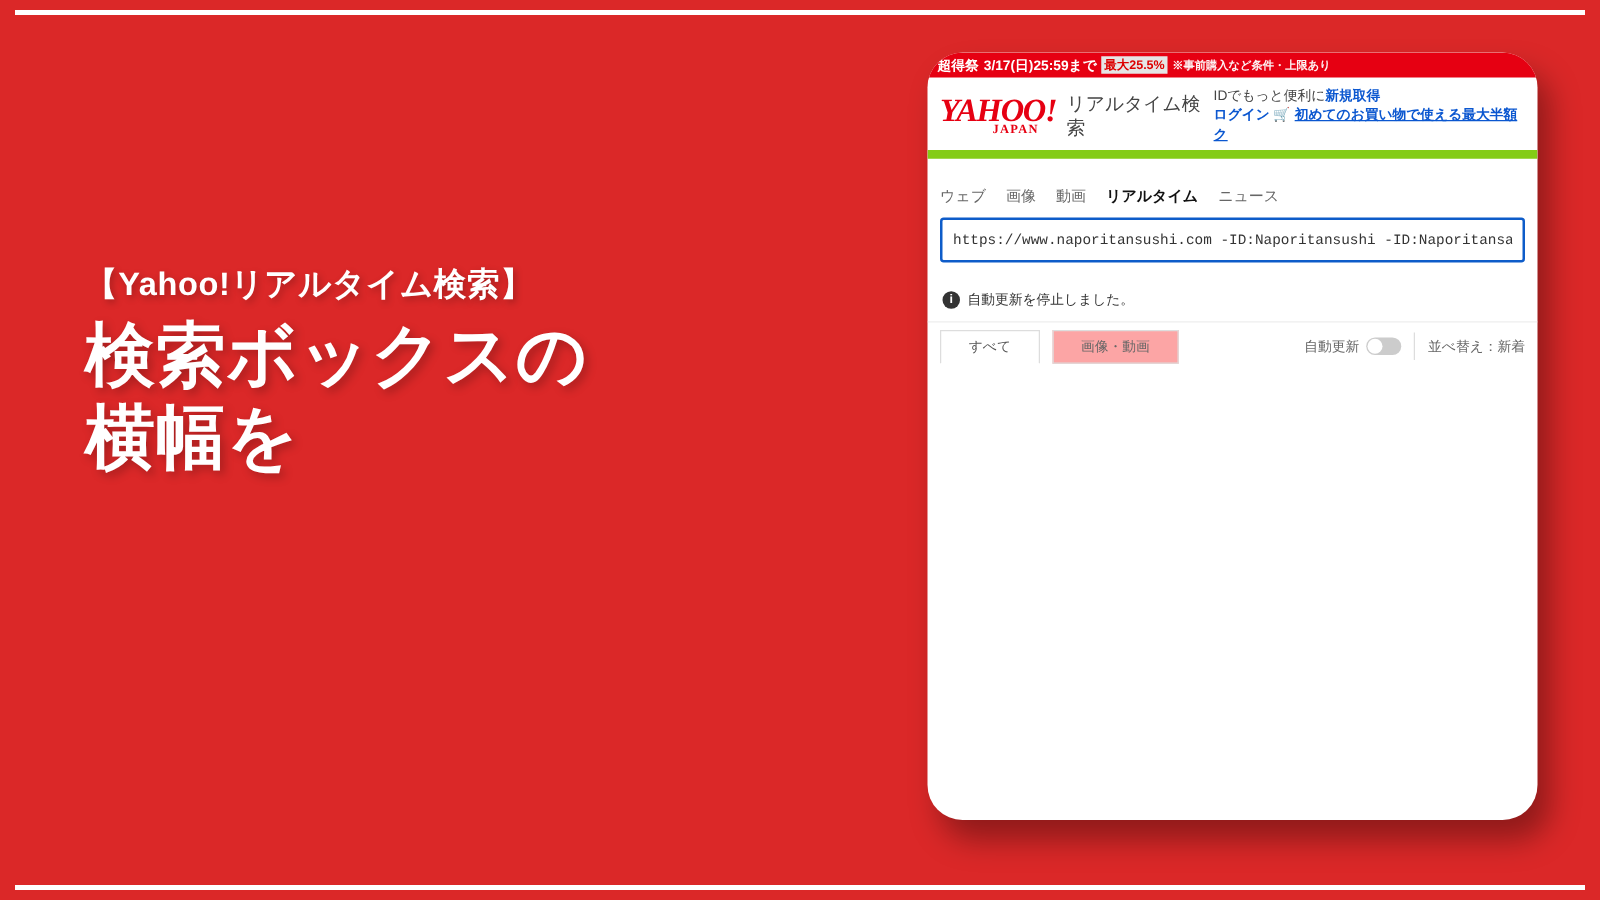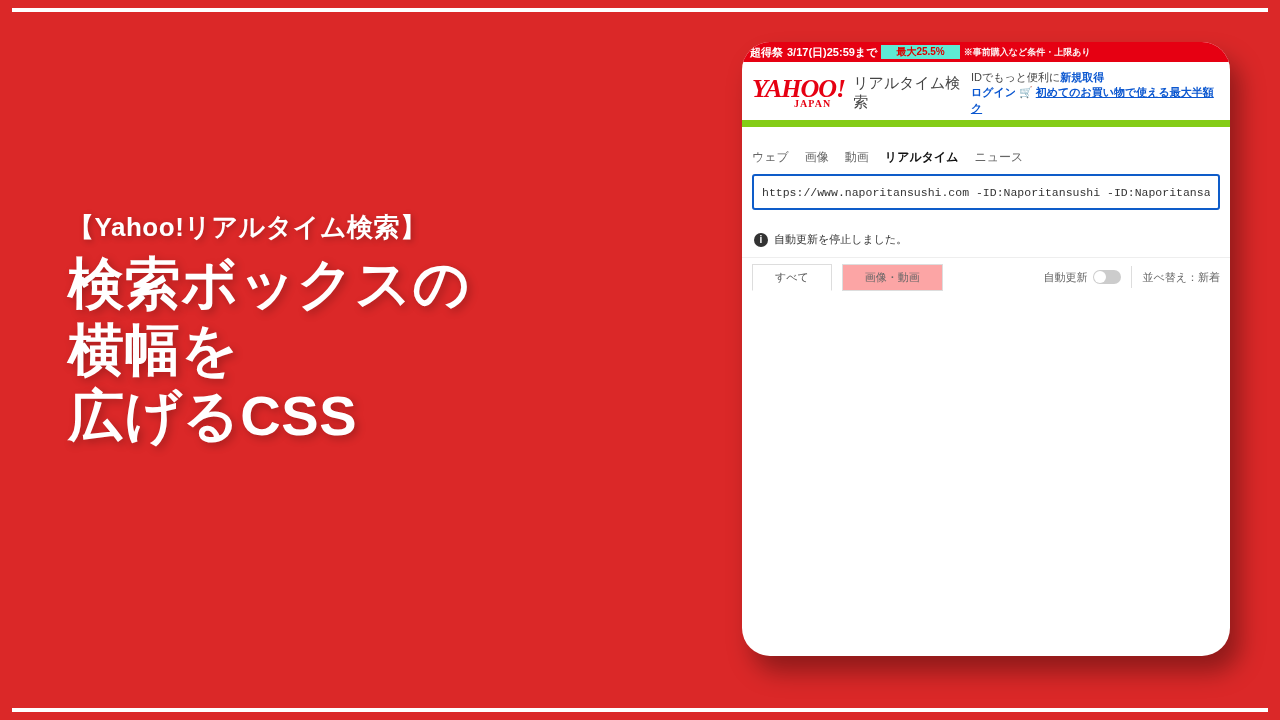--- a/index.html
+++ b/index.html
@@ -61,23 +61,23 @@
       padding: 2px 8px;
       white-space: nowrap;
       display: flex;
       align-items: center;
       gap: 4px;
       height: 20px;
       font-weight: 700;
     }
     .promo-banner .date { color: #fff; }
     .promo-banner .badge {
-      background: #5eead4;
+      background: #e5e5e5;
       color: #d00;
-      padding: 0 15px;
+      padding: 0 2px;
       font-weight: 900;
       font-size: 10px;
     }
     .promo-banner .note { font-weight: 600; font-size: 9px; opacity: .95; }
     .header {
       display: flex;
       justify-content: space-between;
       padding: 8px 10px 4px 10px;
       border-bottom: 7px solid #84cc16;
     }
@@ -216,21 +216,20 @@
 </head>
 <body>
 
 <div class="top-border"></div>
 <div class="bottom-border"></div>
 
 <div class="left-text">
   <div class="subtitle">【Yahoo!リアルタイム検索】</div>
   <div class="title-line">検索ボックスの</div>
   <div class="title-line">横幅を</div>
-  <div class="title-line">広げるCSS</div>
 </div>
 
 <div class="screenshot-card">
 
   <div class="promo-banner">
     <span>超得祭</span>
     <span class="date">3/17(日)25:59まで</span>
     <span class="badge">
       <span>最大</span><span>25.5%</span>
     </span>

